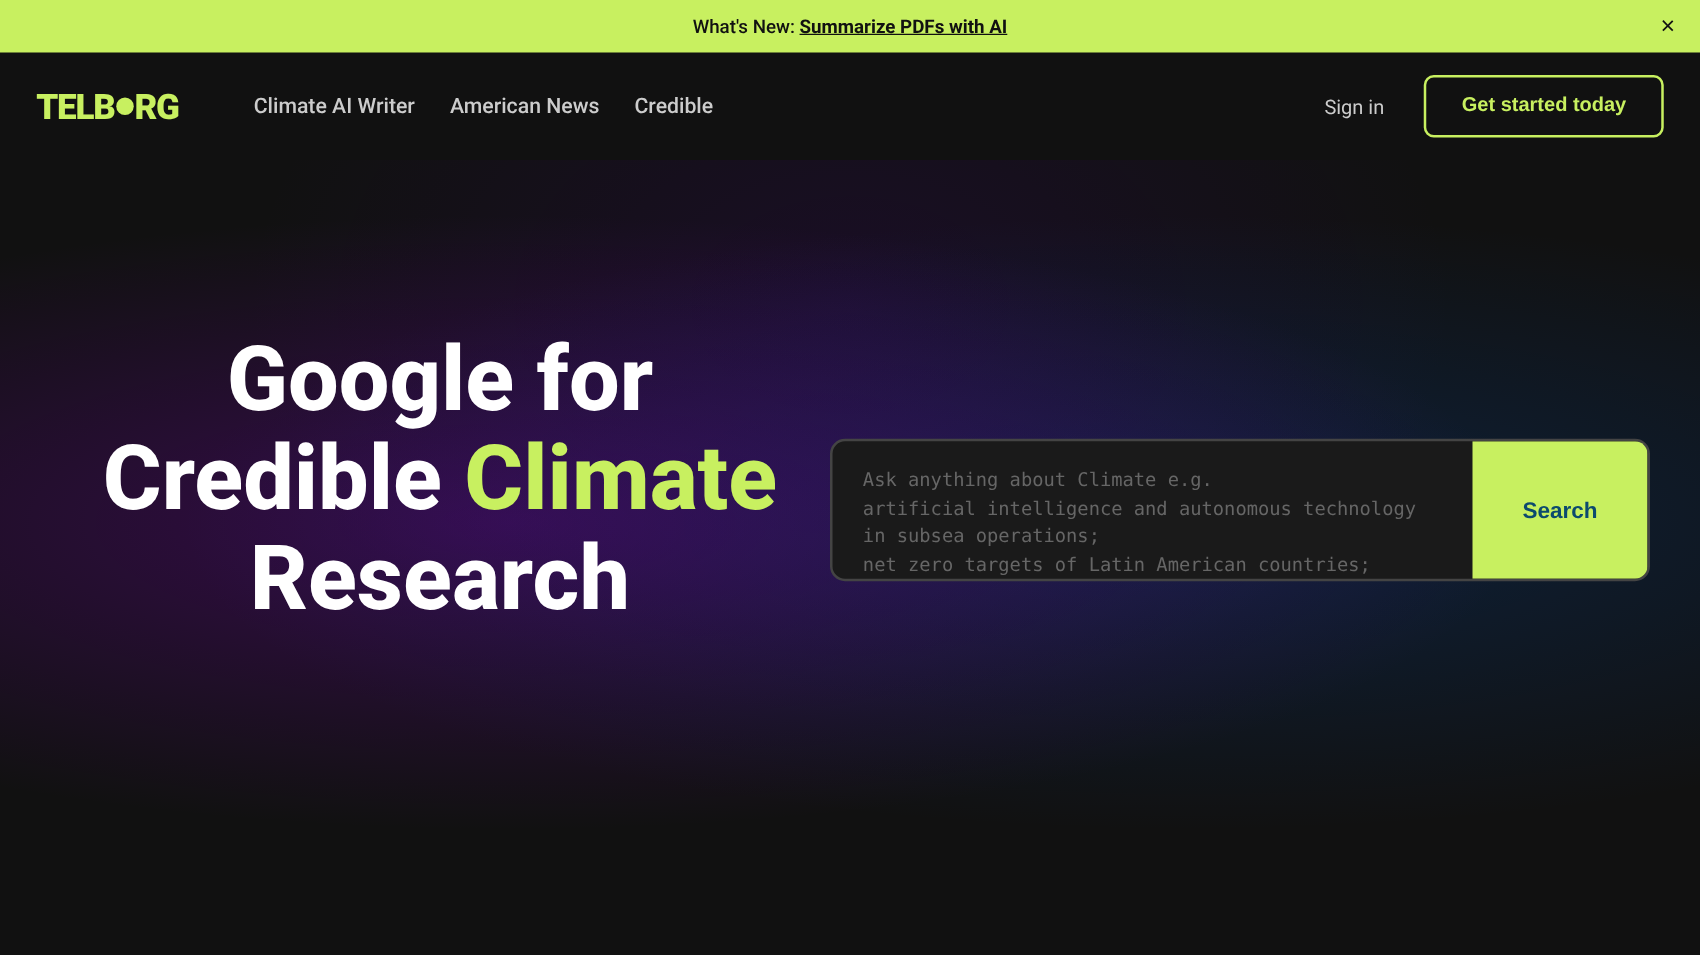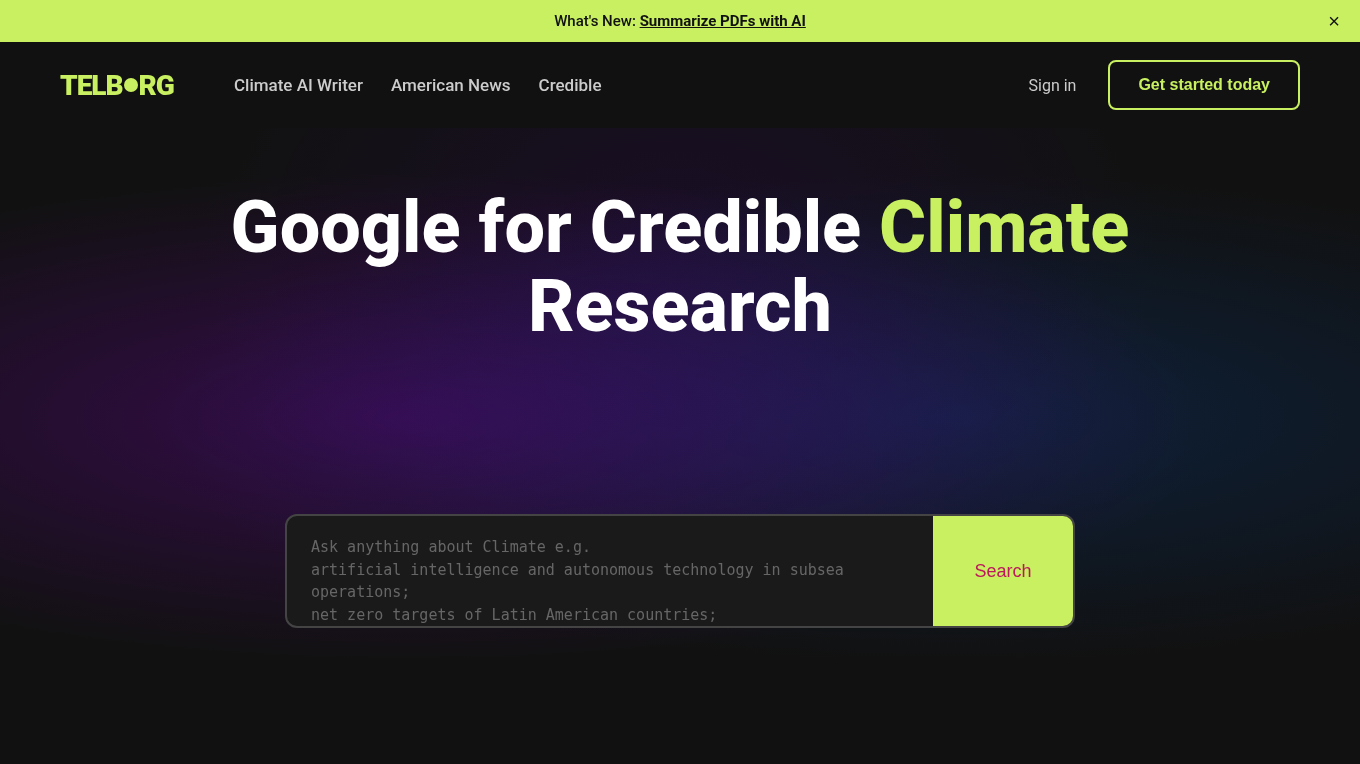--- a/index.html
+++ b/index.html
@@ -41,21 +41,21 @@
       cursor: pointer;
       font-size: 20px;
       color: #111;
       line-height: 1;
     }
 
     
     nav {
       display: flex;
       align-items: center;
-      padding: 18px 60px;
+      padding: 18px 29px;
       background: transparent;
       position: relative;
       z-index: 10;
     }
 
     .logo {
       font-size: 28px;
       font-weight: 900;
       color: #c8f060;
       letter-spacing: -1px;
@@ -109,23 +109,23 @@
       border-radius: 8px;
       font-size: 16px;
       font-weight: 600;
       cursor: pointer;
     }
 
     
     .hero {
       min-height: 580px;
       display: flex;
-      flex-direction: column;
-      align-items: center;
-      justify-content: space-between;
+      flex-direction: row;
+      align-items: center;
+      justify-content: flex-start;
       text-align: center;
       padding: 60px 40px 80px;
       position: relative;
       background: radial-gradient(ellipse at 30% 50%, rgba(120, 0, 180, 0.35) 0%, transparent 60%),
                   radial-gradient(ellipse at 70% 50%, rgba(0, 80, 180, 0.25) 0%, transparent 60%),
                   radial-gradient(ellipse at 50% 20%, rgba(60, 0, 120, 0.2) 0%, transparent 50%);
     }
 
     .hero-title {
       font-size: 72px;
@@ -164,23 +164,23 @@
       line-height: 1.5;
     }
 
     .search-textarea::placeholder {
       color: #666;
     }
 
     .search-btn {
       background: #c8f060;
       border: none;
-      color: #be185d;
+      color: #0c4a6e;
       font-size: 18px;
-      font-weight: 400;
+      font-weight: 700;
       padding: 0 36px;
       cursor: pointer;
       min-width: 140px;
       border-radius: 0;
     }
 
     
     .features {
       text-align: center;
       padding: 80px 40px 60px;

